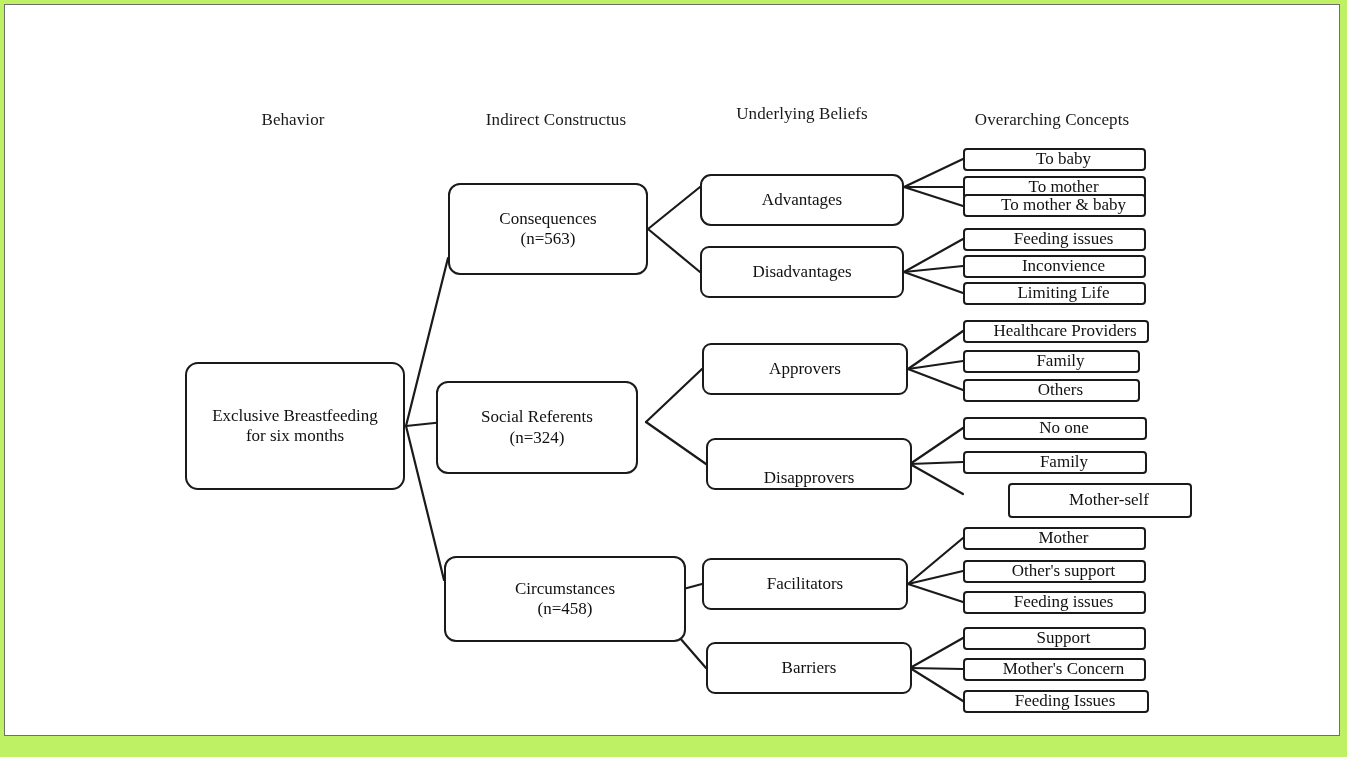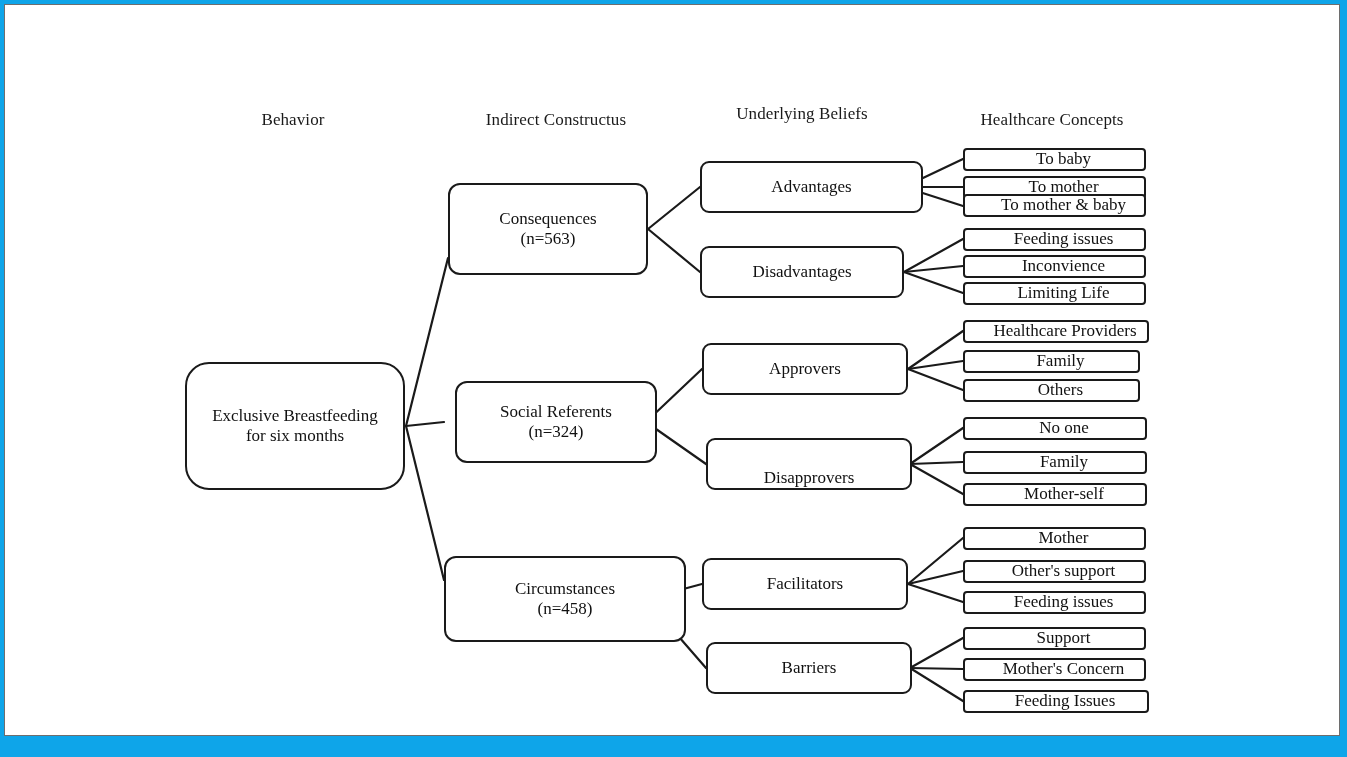--- a/index.html
+++ b/index.html
@@ -10,21 +10,21 @@
   body {
     width: 1347px;
     height: 757px;
     font-family: "Liberation Serif", "DejaVu Serif", serif;
     overflow: hidden;
   }
   #canvas {
     position: relative;
     width: 1347px;
     height: 757px;
-    background: #0ea5e9;
+    background: #bef264;
   }
   .frame {
     position: absolute;
     left: 4px;
     top: 4px;
     width: 1336px;
     height: 732px;
     border: 1px solid #6e6e6e;
     box-sizing: border-box;
     background: #ffffff;
@@ -114,46 +114,46 @@
       <line x1="908" y1="584" x2="963" y2="571" stroke="#1a1a1a" stroke-width="2.2" stroke-linecap="round"></line>
       <line x1="908" y1="584" x2="963" y2="602" stroke="#1a1a1a" stroke-width="2.2" stroke-linecap="round"></line>
       <line x1="910" y1="668" x2="963" y2="638" stroke="#1a1a1a" stroke-width="2.2" stroke-linecap="round"></line>
       <line x1="910" y1="668" x2="963" y2="669" stroke="#1a1a1a" stroke-width="2.2" stroke-linecap="round"></line>
       <line x1="910" y1="668" x2="963" y2="701" stroke="#1a1a1a" stroke-width="2.2" stroke-linecap="round"></line>
     </svg>
   <div id="layers">
       <div class="col-header" style="left: 293px; top: 110px;">Behavior</div>
       <div class="col-header" style="left: 547px; top: 110px; margin-left: 9px;">Indirect Constructus</div>
       <div class="col-header" style="left: 802px; top: 104px;">Underlying Beliefs</div>
-      <div class="col-header" style="left: 1052px; top: 110px;">Healthcare Concepts</div>
-      <div class="node root rounded" style="left: 185px; top: 362px; width: 220px; height: 128px; border-radius: 24px;">
+      <div class="col-header" style="left: 1052px; top: 110px;">Overarching Concepts</div>
+      <div class="node root rounded" style="left: 185px; top: 362px; width: 220px; height: 128px;">
         <div>
           <span class="lbl">Exclusive Breastfeeding</span>
           <span class="sub">for six months</span>
         </div>
       </div>
       <div class="node construct rounded" style="left: 448px; top: 183px; width: 200px; height: 92px;">
         <div>
           <span class="lbl">Consequences</span>
           <span class="sub">(n=563)</span>
         </div>
       </div>
-      <div class="node construct rounded" style="left: 455px; top: 381px; width: 202px; height: 82px; text-align: center;">
+      <div class="node construct rounded" style="left: 436px; top: 381px; width: 202px; height: 93px; text-align: center;">
         <div>
           <span class="lbl">Social Referents</span>
           <span class="sub">(n=324)</span>
         </div>
       </div>
       <div class="node construct rounded" style="left: 444px; top: 556px; width: 242px; height: 86px; text-align: center;">
         <div>
           <span class="lbl">Circumstances</span>
           <span class="sub">(n=458)</span>
         </div>
       </div>
-      <div class="node belief rounded" style="left: 700px; top: 161px; width: 223px; height: 52px;">
+      <div class="node belief rounded" style="left: 700px; top: 174px; width: 204px; height: 52px; border-radius: 11px;">
         <div>
           <span class="lbl">Advantages</span>
         </div>
       </div>
       <div class="node belief rounded" style="left: 700px; top: 246px; width: 204px; height: 52px;">
         <div>
           <span class="lbl">Disadvantages</span>
         </div>
       </div>
       <div class="node belief rounded" style="left: 702px; top: 343px; width: 206px; height: 52px;">
@@ -224,21 +224,21 @@
       <div class="node concept" style="left: 963px; top: 417px; width: 184px; height: 23px;">
         <div>
           <span class="lbl">No one</span>
         </div>
       </div>
       <div class="node concept" style="left: 963px; top: 451px; width: 184px; height: 23px;">
         <div>
           <span class="lbl">Family</span>
         </div>
       </div>
-      <div class="node concept" style="left: 963px; top: 483px; width: 184px; height: 23px; text-align: center;">
+      <div class="node concept" style="left: 1008px; top: 483px; width: 184px; height: 35px; text-align: center;">
         <div>
           <span class="lbl">Mother-self</span>
         </div>
       </div>
       <div class="node concept" style="left: 963px; top: 527px; width: 183px; height: 23px;">
         <div>
           <span class="lbl">Mother</span>
         </div>
       </div>
       <div class="node concept" style="left: 963px; top: 560px; width: 183px; height: 23px;">

